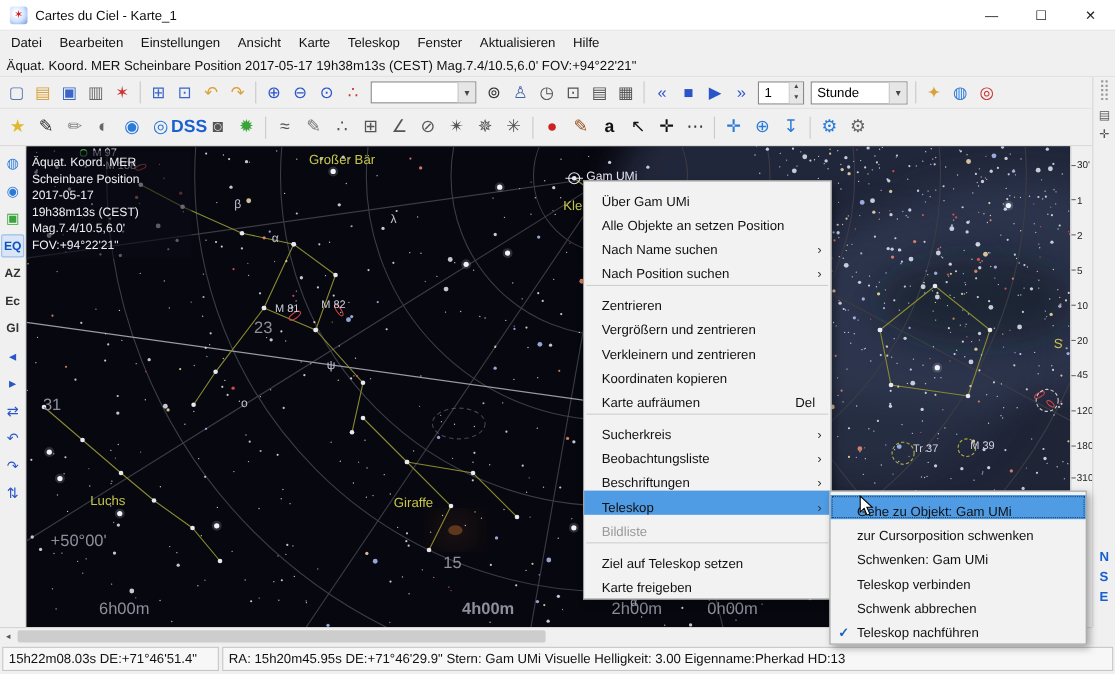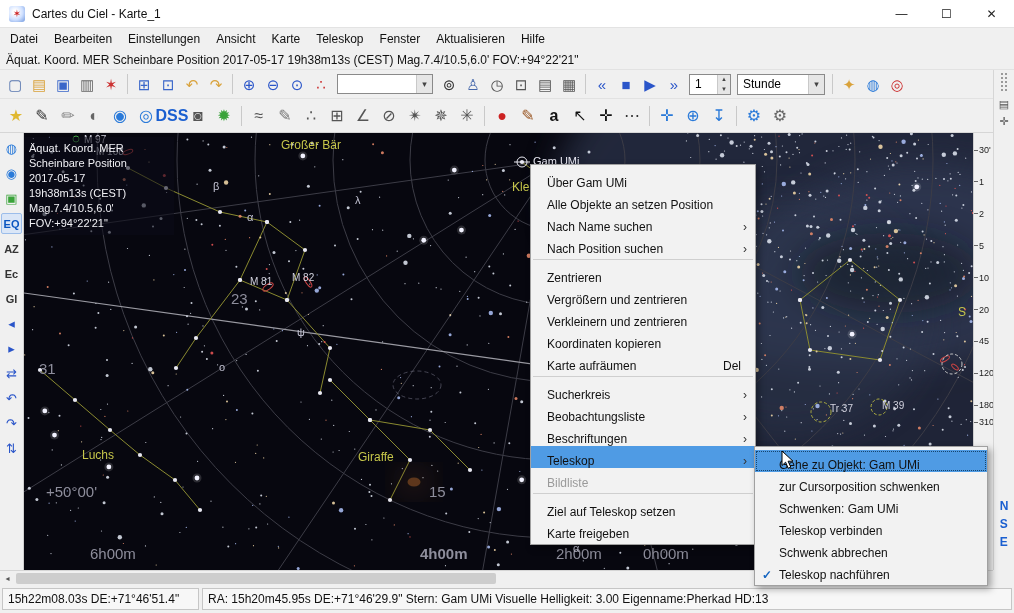--- a/index.html
+++ b/index.html
@@ -1480,21 +1480,21 @@
       <span class="chart-label lbl-coord" style="left: 532px; top: 412px;">2h00m</span>
       <span class="chart-label lbl-coord" style="left: 619px; top: 412px;">0h00m</span>
       <span class="chart-label lbl-greek" style="left: 189px; top: 47px;">β</span>
       <span class="chart-label lbl-greek" style="left: 223px; top: 78px;">α</span>
       <span class="chart-label lbl-greek" style="left: 331px; top: 61px;">λ</span>
       <span class="chart-label lbl-greek" style="left: 195px; top: 228px;">ο</span>
       <span class="chart-label lbl-greek" style="left: 273px; top: 193px;">ψ</span>
       <span class="chart-label lbl-greek" style="left: 549px; top: 409px;">α</span>
       <span class="chart-label lbl-coord" style="left: 207px; top: 157px;">23</span>
       <span class="chart-label lbl-coord" style="left: 15px; top: 227px;">31</span>
-      <span class="chart-label lbl-coord" style="left: 379px; top: 350px; margin-left: 26px;">15</span>
+      <span class="chart-label lbl-coord" style="left: 379px; top: 370px;">15</span>
     </div>
   <div id="chart-overlay">
       <div>Äquat. Koord. MER</div>
       <div>Scheinbare Position</div>
       <div>2017-05-17</div>
       <div>19h38m13s (CEST)</div>
       <div>Mag.7.4/10.5,6.0'</div>
       <div>FOV:+94°22'21"</div>
     </div>
 </div>
@@ -1529,21 +1529,21 @@
       <span>45</span>
     </div>
     <div class="scale-item" style="top: 235.3px;">
       <i></i>
       <span>120</span>
     </div>
     <div class="scale-item" style="top: 267.2px;">
       <i></i>
       <span>180</span>
     </div>
-    <div class="scale-item" style="top: 284px;">
+    <div class="scale-item" style="top: 296px;">
       <i></i>
       <span>310</span>
     </div>
   </div>
 
 <div id="right-dock">
   <div class="dock-grip"></div>
   <div id="dock-icons">
       <div class="dock-icon">▤</div>
       <div class="dock-icon">✛</div>

